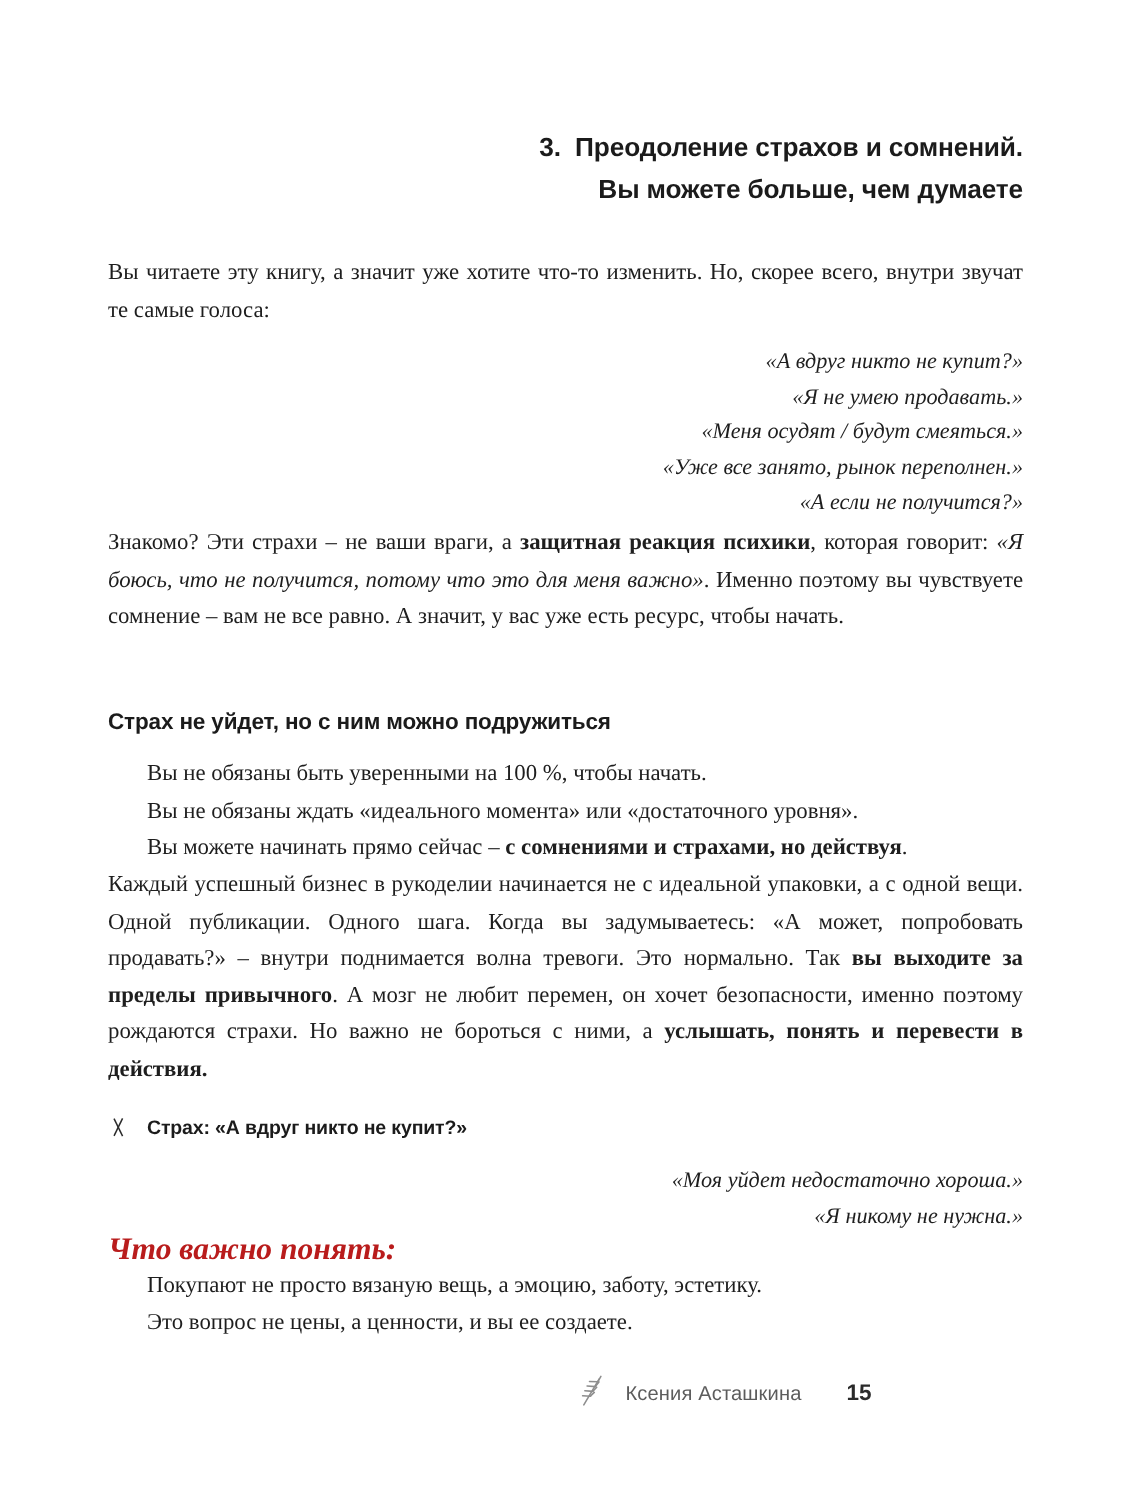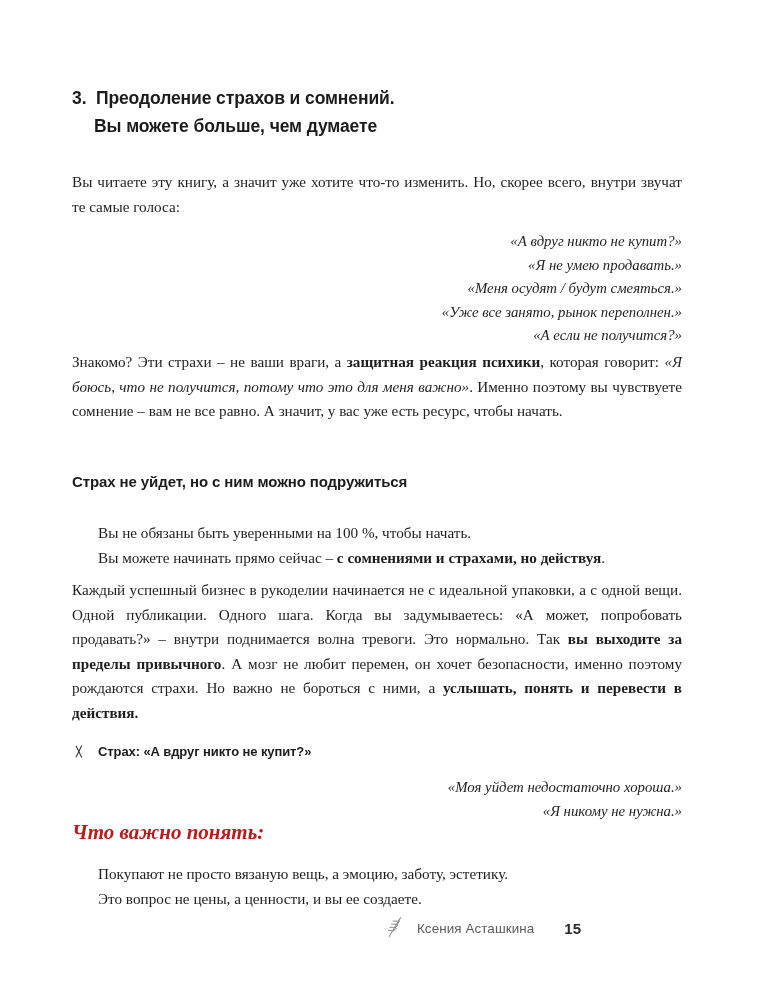--- a/index.html
+++ b/index.html
@@ -22,20 +22,21 @@
     position: absolute;
     left: 72px;
     top: 84px;
     width: 610px;
     font-family: "Liberation Sans", sans-serif;
     font-weight: bold;
     font-size: 17.5px;
     line-height: 28px;
     color: #1b1b1b;
     letter-spacing: -0.1px;
+    text-align: right;
   }
   .chapter-heading .h-line1 {
     display: block;
     white-space: pre;
   }
   .chapter-heading .h-line2 {
     display: block;
     padding-left: 22px;
     white-space: pre;
   }
@@ -110,21 +111,20 @@
 
   
   .indent-lines {
     position: absolute;
     left: 98px;
     width: 584px;
     font-family: "Liberation Serif", serif;
     font-size: 15.2px;
     line-height: 24.6px;
     color: #1e1e1e;
-    margin-top: 17px;
   }
   .indent-lines .stmt {
     display: block;
     white-space: nowrap;
   }
   #can-start-lines { top: 504px; }
 
   
   #business-paragraph {
     left: 72px;
@@ -248,20 +248,21 @@
   </div>
 
   <div class="body-block" id="recognize-paragraph">
     <p><span>Знакомо? Эти страхи – не ваши враги, а </span><b>защитная реакция психики</b><span>, которая говорит: </span><i>«Я боюсь, что не получится, потому что это для меня важно»</i><span>. Именно поэтому вы чувствуете сомнение – вам не все равно. А значит, у вас уже есть ресурс, чтобы начать.</span></p>
   </div>
 
   <div class="sub-heading" id="fear-stays-heading">Страх не уйдет, но с ним можно подружиться</div>
 
   <div class="indent-lines" id="can-start-lines">
     <span class="stmt">Вы не обязаны быть уверенными на 100 %, чтобы начать.</span>
+    <span class="stmt">Вы не обязаны ждать «идеального момента» или «достаточного уровня».</span>
     <span class="stmt"><span>Вы можете начинать прямо сейчас – </span><b>с сомнениями и страхами, но действуя</b>.</span>
   </div>
 
   <div class="body-block" id="business-paragraph">
     <p><span>Каждый успешный бизнес в рукоделии начинается не с идеальной упаковки, а с одной вещи. Одной публикации. Одного шага. Когда вы задумываетесь: «А может, попробовать продавать?» – внутри поднимается волна тревоги. Это нормально. Так </span><b>вы выходите за пределы привычного</b><span>. А мозг не любит перемен, он хочет безопасности, именно поэтому рождаются страхи. Но важно не бороться с ними, а </span><b>услышать, понять и перевести в действия.</b></p>
   </div>
 
   <div class="fear-heading">
     <span class="x-marker"></span>
     <span class="fear-heading-text">Страх: «А вдруг никто не купит?»</span>

